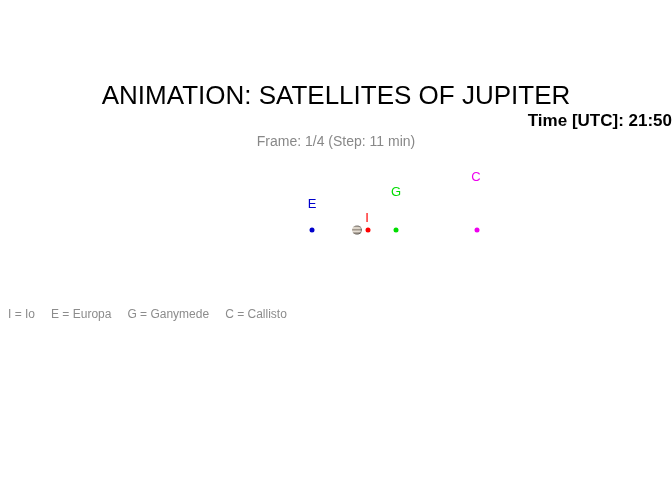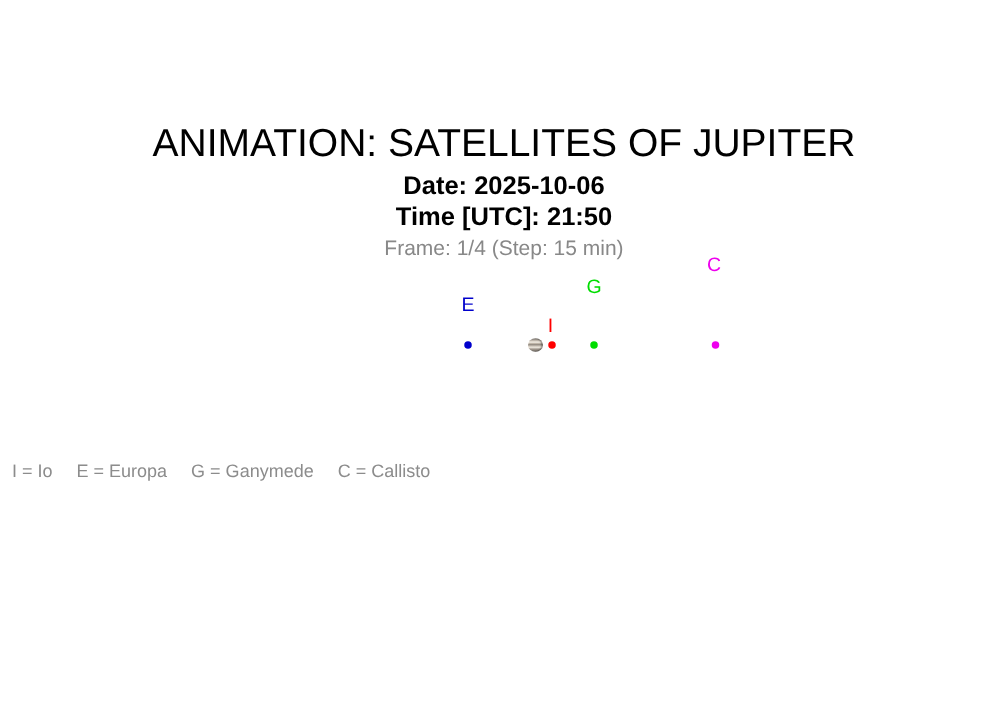--- a/index.html
+++ b/index.html
@@ -48,20 +48,21 @@
     font-weight: bold;
     color: #000000;
     white-space: nowrap;
   }
   #time-line {
     margin-top: 4px;
     font-size: 17px;
     font-weight: bold;
     color: #000000;
     white-space: nowrap;
+    text-align: right;
   }
   #frame-line {
     margin-top: 5px;
     font-size: 14px;
     font-weight: normal;
     color: #888888;
     white-space: nowrap;
   }
 
   
@@ -127,23 +128,22 @@
     margin: 0 8px;
   }
 </style>
 </head>
 <body style="background: rgb(255, 255, 255);">
 
 <div id="stage">
 
   <div class="title-block">
     <div id="main-title">ANIMATION: SATELLITES OF JUPITER</div>
-    <div id="date-line">Date: 2025-10-06</div>
     <div id="time-line">Time [UTC]: 21:50</div>
-    <div id="frame-line">Frame: 1/4 (Step: 15 min)</div>
+    <div id="frame-line">Frame: 1/4 (Step: 11 min)</div>
   </div>
 
   <div id="sky">
 
     <div id="jupiter" title="Jupiter" style="left: 357px; top: 230px; width: 10px; height: 9px;"></div>
 
     <div id="moon-layer">
         <div class="moon-dot" style="left: 312px; top: 230px; background: rgb(0, 0, 204);"></div>
         <div class="moon-label" style="left: 312px; top: 203px; color: rgb(0, 0, 204);">E</div>
         <div class="moon-dot" style="left: 368px; top: 230px; background: rgb(255, 0, 0);"></div>

